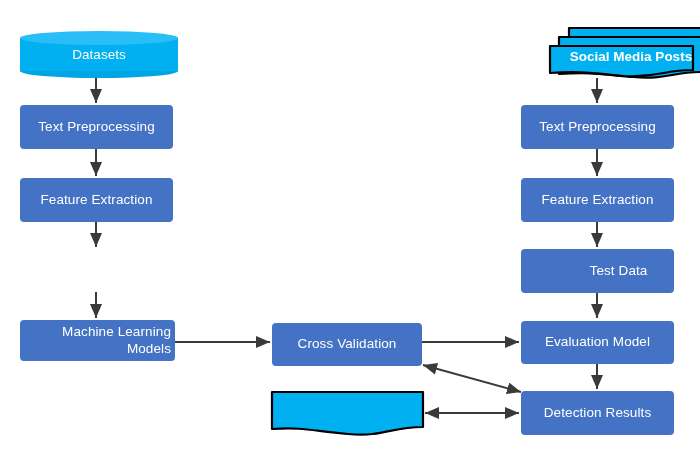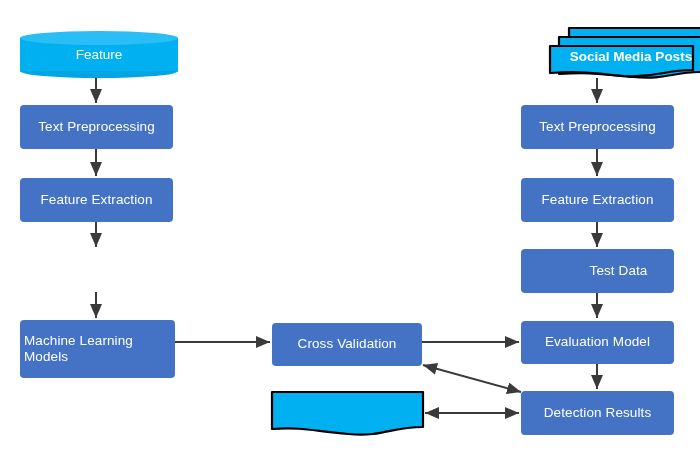--- a/index.html
+++ b/index.html
@@ -16,21 +16,21 @@
     height: 467px;
     background: #ffffff;
     overflow: hidden;
   }
   .node {
     position: absolute;
     box-sizing: border-box;
     display: flex;
     align-items: center;
     justify-content: center;
-    text-align: left;
+    text-align: right;
     color: #ffffff;
     font-size: 13.5px;
     line-height: 1.2;
     letter-spacing: 0.1px;
     font-weight: 400;
   }
   .proc {
     background: #4472C4;
     border-radius: 4px;
   }
@@ -144,33 +144,33 @@
 
     <line x1="423" y1="365" x2="521" y2="392" stroke="#3A3A3A" stroke-width="2" marker-end="url(#ah)" marker-start="url(#ah-start)"></line>
 
     <line x1="425" y1="413" x2="519" y2="413" stroke="#3A3A3A" stroke-width="2" marker-end="url(#ah)" marker-start="url(#ah-start)"></line>
   </svg>
 
   <div class="cylinder" style="left:20px; top:31px; width:158px; height:47px;">
     <div class="cyl-bottom"></div>
     <div class="cyl-body"></div>
     <div class="cyl-top"></div>
-    <div class="cyl-label">Feature</div>
+    <div class="cyl-label">Datasets</div>
   </div>
 
   <div class="node proc" style="left:20px; top:105px; width:153px; height:44px;">
     <span class="proc-label">Text Preprocessing</span>
   </div>
 
   <div class="node proc" style="left:20px; top:178px; width:153px; height:44px;">
     <span class="proc-label">Feature Extraction</span>
   </div>
 
 
-  <div class="node proc" style="left:20px; top:320px; width:155px; height:58px;">
+  <div class="node proc" style="left:20px; top:320px; width:155px; height:41px;">
     <span class="proc-label">Machine Learning Models</span>
   </div>
 
   <div class="node proc" style="left:272px; top:323px; width:150px; height:43px;">
     <span class="proc-label">Cross Validation</span>
   </div>
 
   <div class="docshape" style="left:270px; top:390px; width:155px; height:46px;">
     <svg width="155" height="46" viewBox="0 0 155 46" xmlns="http://www.w3.org/2000/svg">
       <path d="M2,2 L153,2 L153,37 C120,37 115,47 78,44 C42,41 35,37 2,39 Z" fill="#00B0F0" stroke="#000000" stroke-width="2.2" stroke-linejoin="round"></path>

